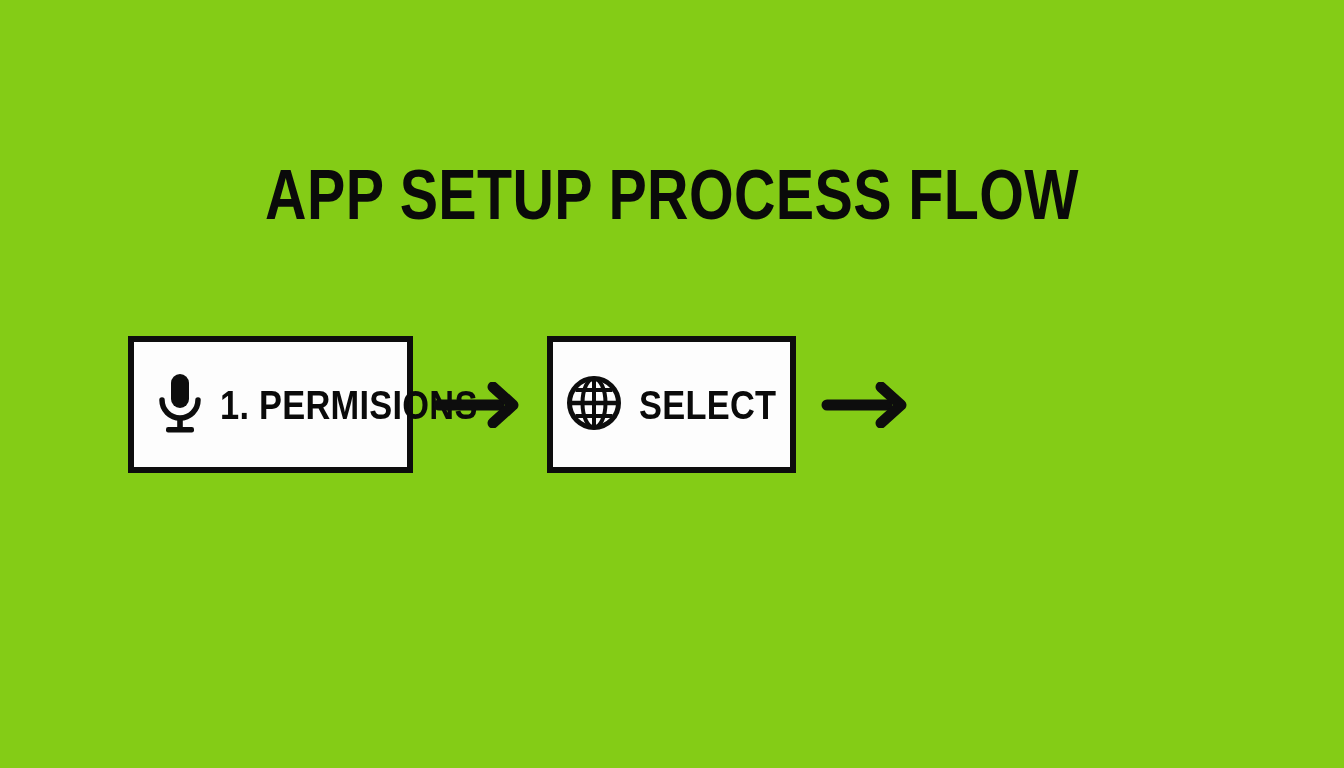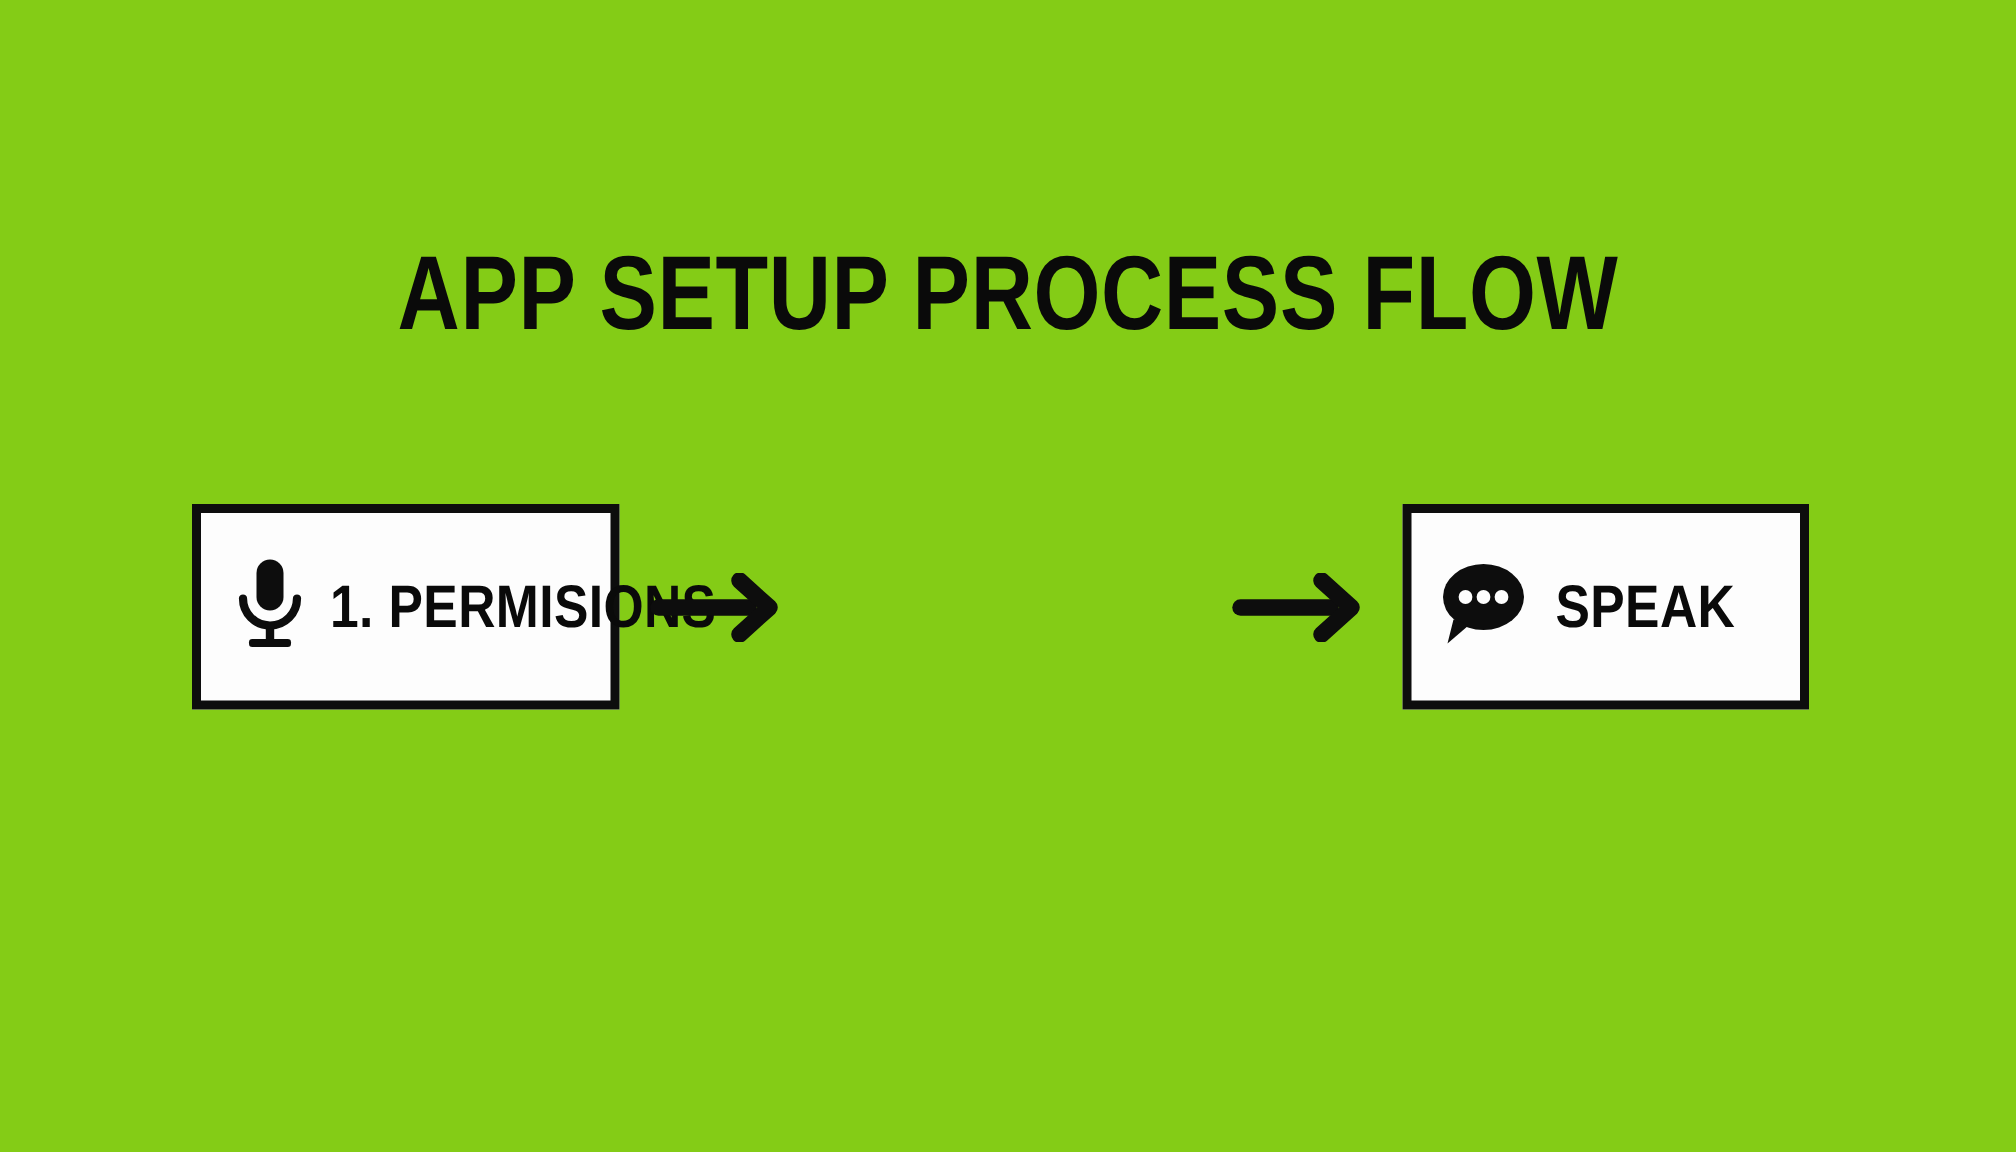--- a/index.html
+++ b/index.html
@@ -117,35 +117,36 @@
       <span class="step-label">1. PERMISIONS</span>
     </div>
 
     <div class="flow-arrow arrow-0">
       <svg width="92" height="46" viewBox="0 0 92 46" aria-hidden="true">
         <line x1="6" y1="23" x2="66" y2="23" stroke="#0d0d0d" stroke-width="11" stroke-linecap="round"></line>
         <polyline points="60,5 80,23 60,41" fill="none" stroke="#0d0d0d" stroke-width="11" stroke-linecap="round" stroke-linejoin="round"></polyline>
       </svg>
     </div>
 
+    <div class="flow-step step-1">
+      <span class="step-icon">
+        <svg width="58" height="58" viewBox="0 0 58 58" aria-hidden="true">
+          <circle cx="29" cy="29" r="24.5" fill="none" stroke="#0d0d0d" stroke-width="5"></circle>
+          <ellipse cx="29" cy="29" rx="11.5" ry="24.5" fill="none" stroke="#0d0d0d" stroke-width="4"></ellipse>
+          <line x1="29" y1="4.5" x2="29" y2="53.5" stroke="#0d0d0d" stroke-width="4"></line>
+          <line x1="4.5" y1="29" x2="53.5" y2="29" stroke="#0d0d0d" stroke-width="4.5"></line>
+          <line x1="10.5" y1="16" x2="47.5" y2="16" stroke="#0d0d0d" stroke-width="4"></line>
+          <line x1="10.5" y1="42" x2="47.5" y2="42" stroke="#0d0d0d" stroke-width="4"></line>
+        </svg>
+      </span>
+      <span class="step-label">SELECT</span>
+    </div>
 
     <div class="flow-arrow arrow-1">
       <svg width="92" height="46" viewBox="0 0 92 46" aria-hidden="true">
         <line x1="6" y1="23" x2="66" y2="23" stroke="#0d0d0d" stroke-width="11" stroke-linecap="round"></line>
         <polyline points="60,5 80,23 60,41" fill="none" stroke="#0d0d0d" stroke-width="11" stroke-linecap="round" stroke-linejoin="round"></polyline>
       </svg>
     </div>
 
-    <div class="flow-step step-2">
-      <span class="step-icon">
-        <svg width="62" height="58" viewBox="0 0 62 58" aria-hidden="true">
-          <ellipse cx="32" cy="25" rx="27" ry="22" fill="#0d0d0d"></ellipse>
-          <path d="M18 42 L22 44 L8 56 L12 40 Z" fill="#0d0d0d"></path>
-          <circle cx="20" cy="25" r="4.6" fill="#fdfdfd"></circle>
-          <circle cx="32" cy="25" r="4.6" fill="#fdfdfd"></circle>
-          <circle cx="44" cy="25" r="4.6" fill="#fdfdfd"></circle>
-        </svg>
-      </span>
-      <span class="step-label">SPEAK</span>
-    </div>
 
   </div>
 </div>
 
 </body></html>

